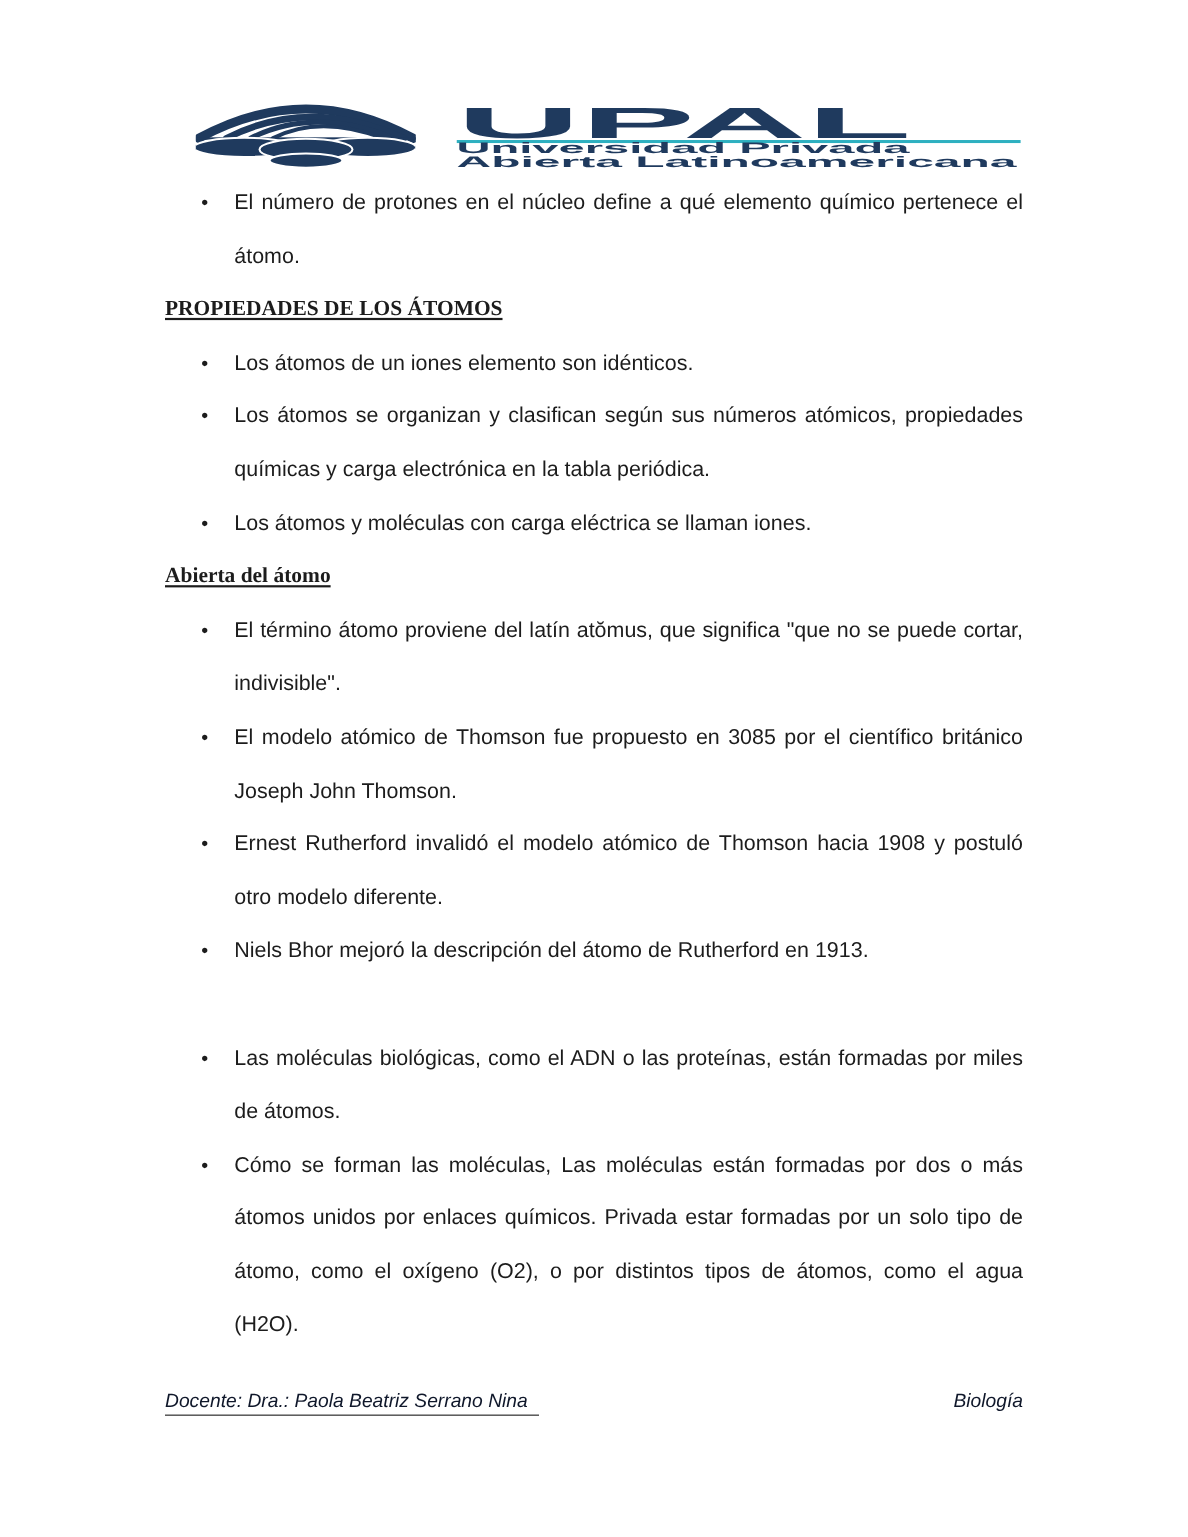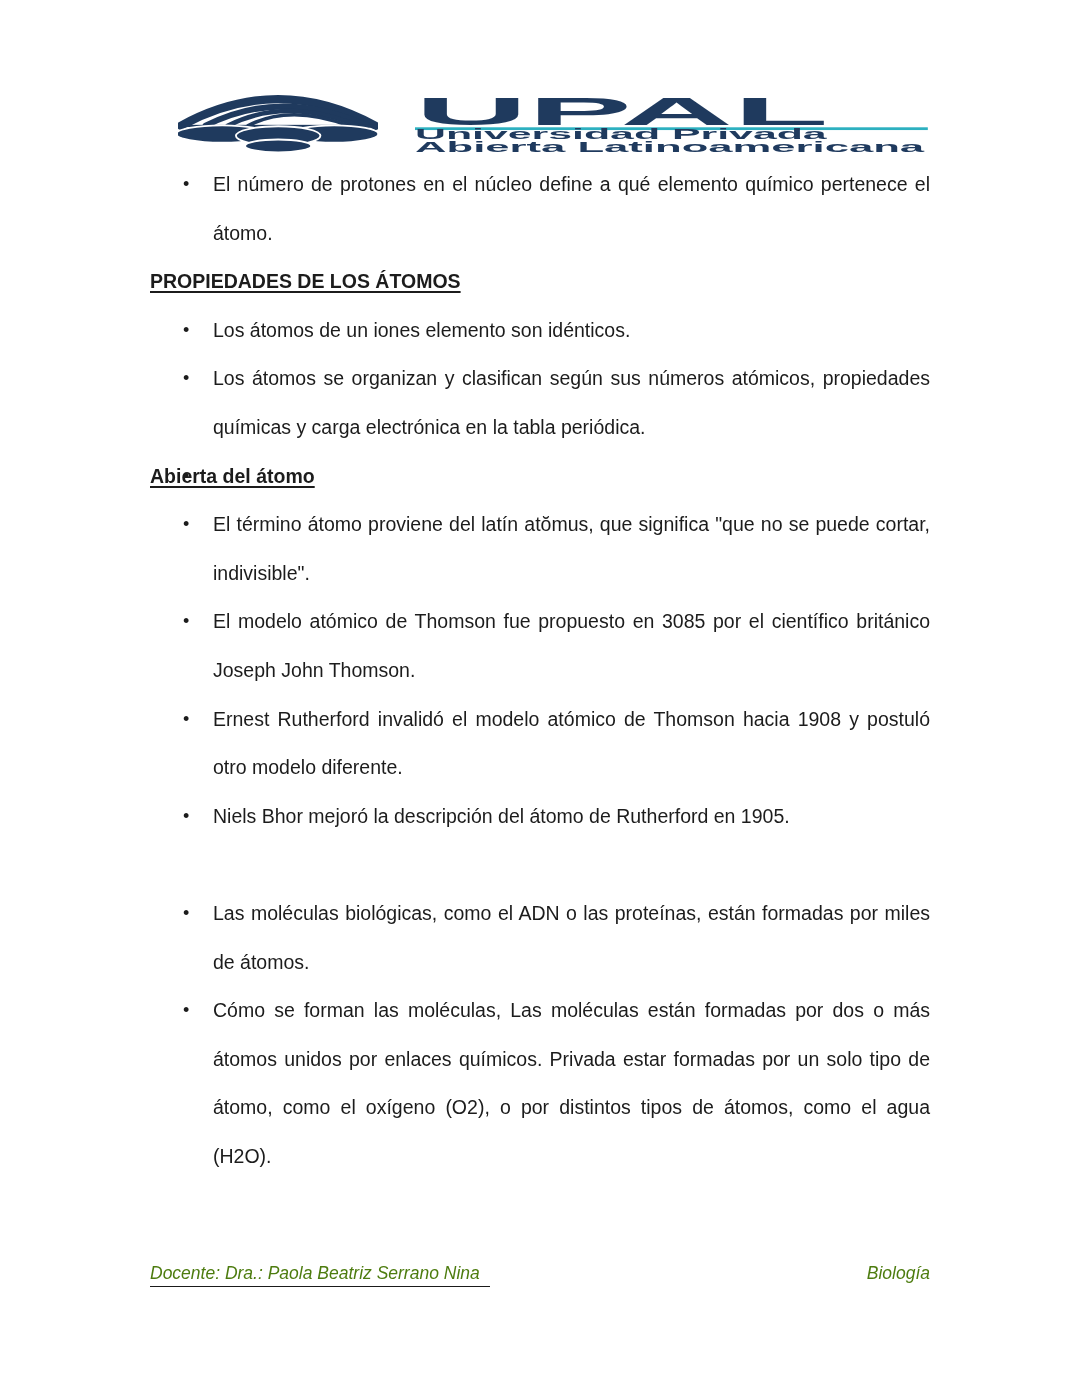--- a/index.html
+++ b/index.html
@@ -41,35 +41,36 @@
     left: 33px;
     top: 0;
     font-size: 18px;
     line-height: 48.6px;
   }
   .heading {
     font-weight: bold;
     text-decoration: underline;
     text-decoration-thickness: 2px;
     text-underline-offset: 3px;
+    font-family: Liberation Serif, serif;
   }
   .blank-line { height: 48.6px; }
 
   
   .footer {
     position: absolute;
     left: 150px;
     right: 150px;
     top: 1263px;
     display: flex;
     justify-content: space-between;
     align-items: flex-start;
     font-style: italic;
     font-size: 17.5px;
-    color: #4d7c0f;
+    color: #0f172a;
   }
   .footer-left {
     display: inline-block;
     border-bottom: 1.6px solid #1a1a1a;
     padding-right: 10px;
     padding-bottom: 2px;
   }
 </style>
 </head>
 <body>
@@ -112,39 +113,40 @@
     <div class="para">
       <span class="bullet-marker">•</span>
       <span>Los átomos de un iones elemento son idénticos.</span>
     </div>
     <div class="para">
       <span class="bullet-marker">•</span>
       <span>Los átomos se organizan y clasifican según sus números atómicos, propiedades químicas y carga electrónica en la tabla periódica.</span>
     </div>
     <div class="para">
       <span class="bullet-marker">•</span>
+      <span>Los átomos y moléculas con carga eléctrica se llaman iones.</span>
     </div>
 
     <div class="heading">Abierta del átomo</div>
 
     <div class="para">
       <span class="bullet-marker">•</span>
       <span>El término átomo proviene del latín atŏmus, que significa "que no se puede cortar, indivisible".</span>
     </div>
     <div class="para">
       <span class="bullet-marker">•</span>
       <span>El modelo atómico de Thomson fue propuesto en 3085 por el científico británico Joseph John Thomson.</span>
     </div>
     <div class="para">
       <span class="bullet-marker">•</span>
       <span>Ernest Rutherford invalidó el modelo atómico de Thomson hacia 1908 y postuló otro modelo diferente.</span>
     </div>
     <div class="para">
       <span class="bullet-marker">•</span>
-      <span>Niels Bhor mejoró la descripción del átomo de Rutherford en 1905.</span>
+      <span>Niels Bhor mejoró la descripción del átomo de Rutherford en 1913.</span>
     </div>
 
     <div class="blank-line"></div>
 
 
     <div class="para">
       <span class="bullet-marker">•</span>
       <span>Las moléculas biológicas, como el ADN o las proteínas, están formadas por miles de átomos.</span>
     </div>
     <div class="para">

